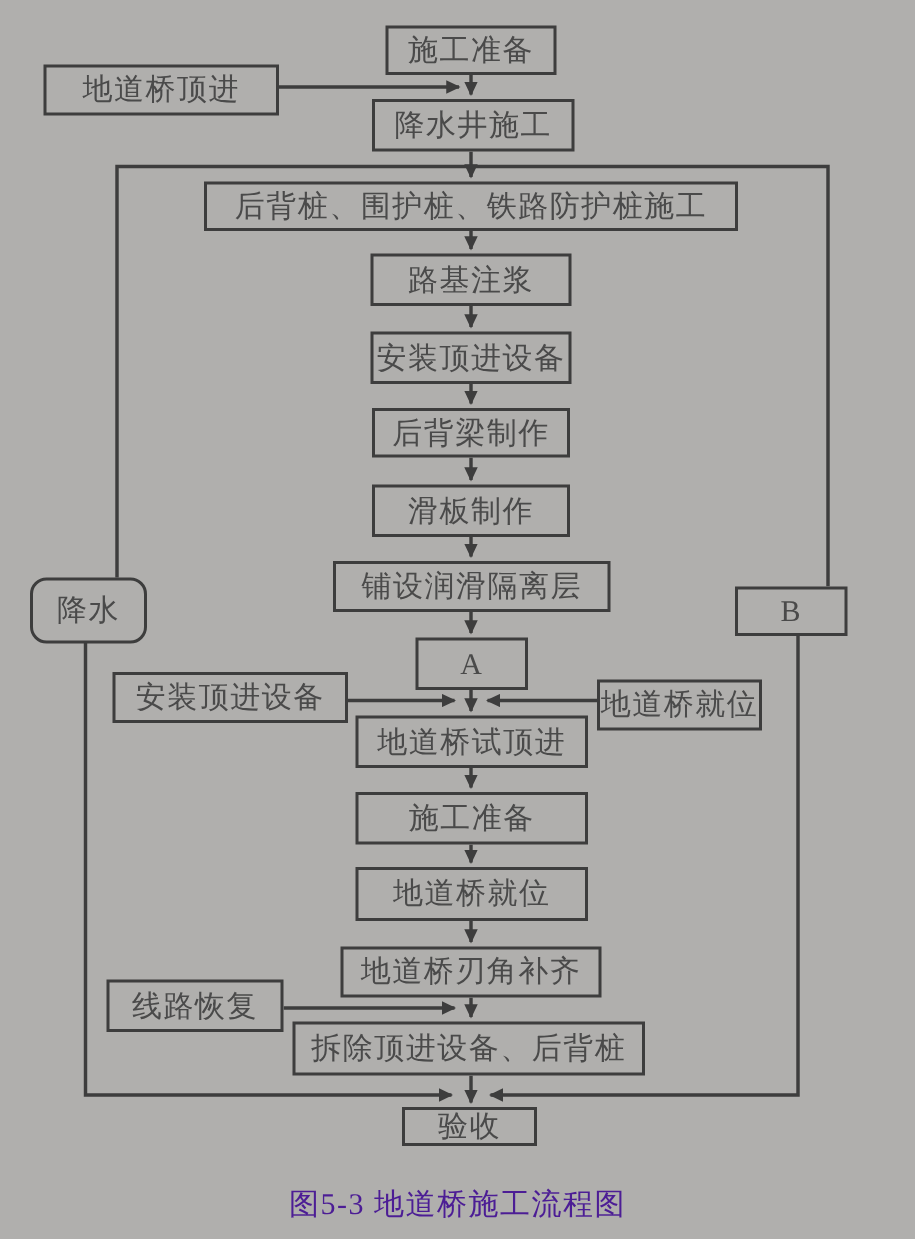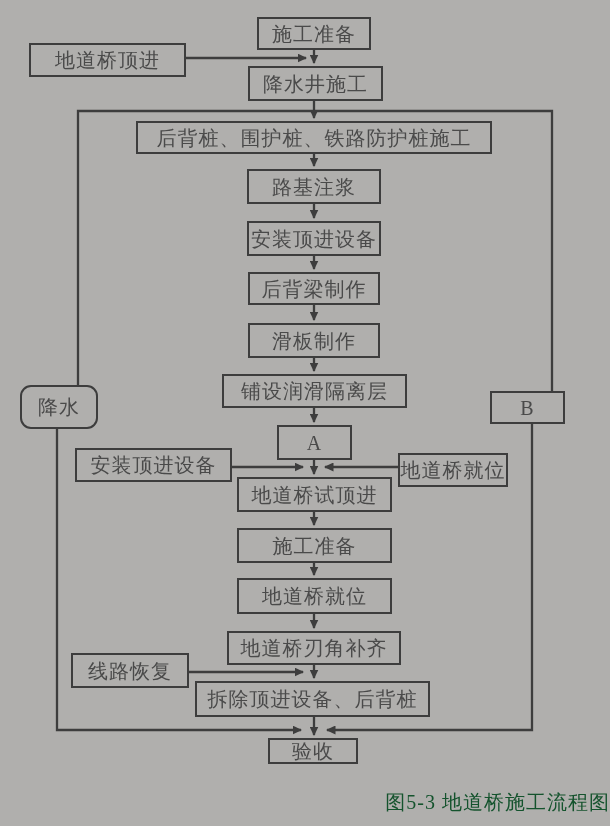--- a/index.html
+++ b/index.html
@@ -22,21 +22,21 @@
     border:2.5px solid var(--line);
     background:var(--bg);
     color:var(--text);
     display:flex;align-items:center;justify-content:center;
     font-size:20px;line-height:1;white-space:nowrap;
     letter-spacing:1px;
     box-sizing:border-box;
   }
   .caption{
     position:absolute;left:0;top:789px;width:610px;
-    text-align:right;color:#14532d;font-size:20px;letter-spacing:1px;
+    text-align:center;color:#4c1d95;font-size:20px;letter-spacing:1px;
   }
   
   .n-prep{left:257px;top:17px;width:114px;height:33px;}
   .n-temp-road{left:29px;top:43px;width:157px;height:34px;}
   .n-dewater-well{left:248px;top:66px;width:135px;height:35px;}
   .n-piles{left:136px;top:121px;width:356px;height:33px;}
   .n-grouting{left:247px;top:169px;width:134px;height:35px;}
   .n-excavation{left:247px;top:221px;width:134px;height:35px;}
   .n-back-beam{left:248px;top:272px;width:132px;height:33px;}
   .n-slide-plate{left:248px;top:323px;width:132px;height:35px;}

